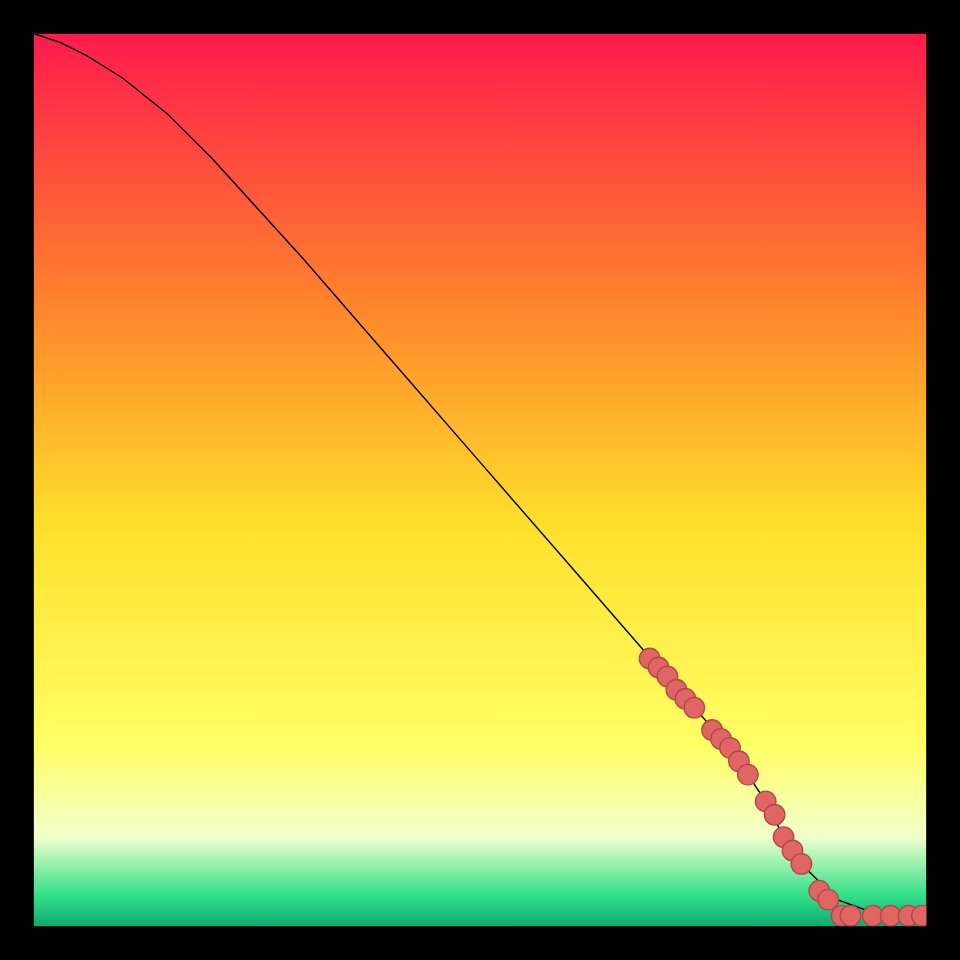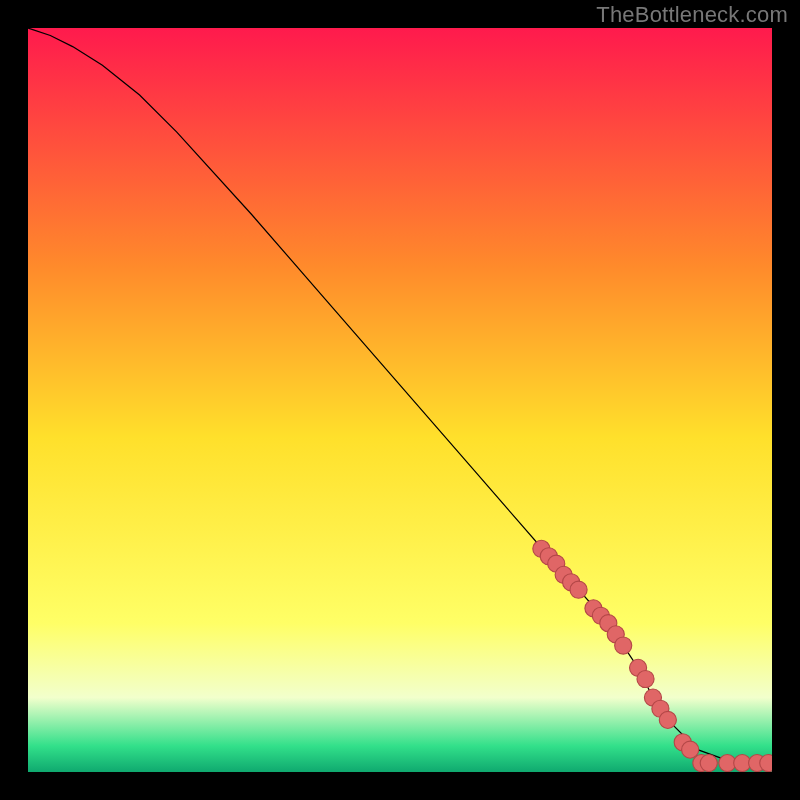--- a/index.html
+++ b/index.html
@@ -36,21 +36,20 @@
   .plot svg {
     width: 100%;
     height: 100%;
     display: block;
   }
 </style>
 </head>
 <body>
 
 <div class="stage">
-  <div class="watermark">TheBottleneck.com</div>
 
   <div class="plot">
     <svg viewBox="0 0 100 100" preserveAspectRatio="none">
       <defs>
         <linearGradient id="bg-grad" x1="0" y1="0" x2="0" y2="1">
           <stop offset="0" stop-color="#ff1a4d"></stop>
           <stop offset="0.32" stop-color="#ff8a2b"></stop>
           <stop offset="0.55" stop-color="#ffe02b"></stop>
           <stop offset="0.80" stop-color="#ffff66"></stop>
           <stop offset="0.90" stop-color="#f2ffcc"></stop>

